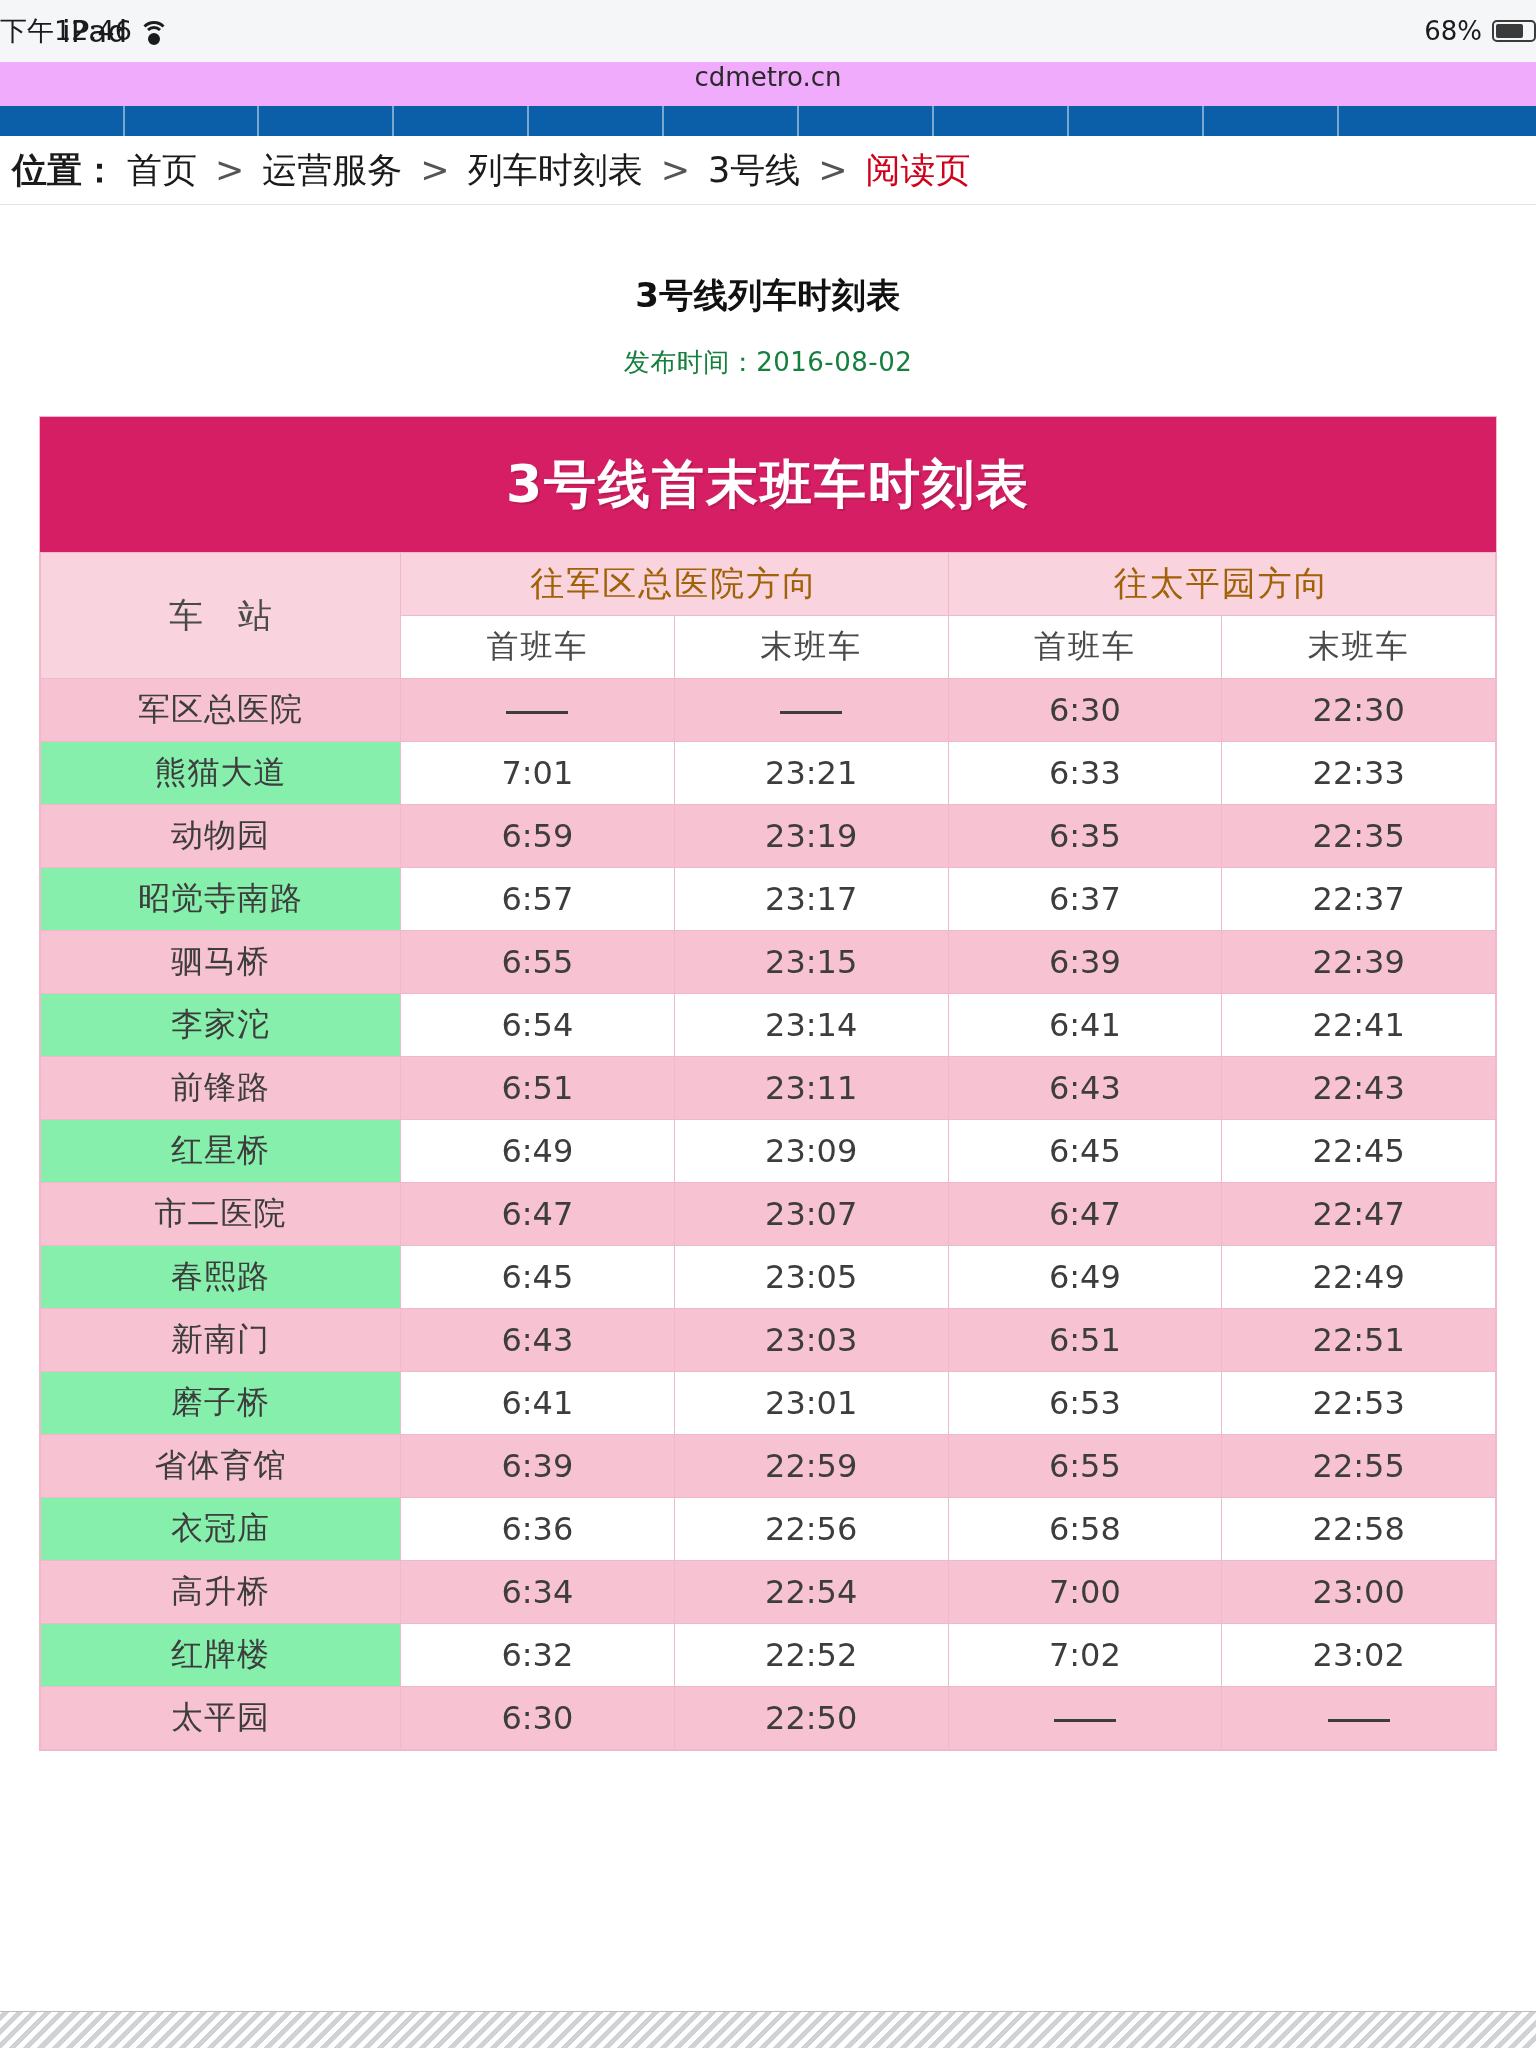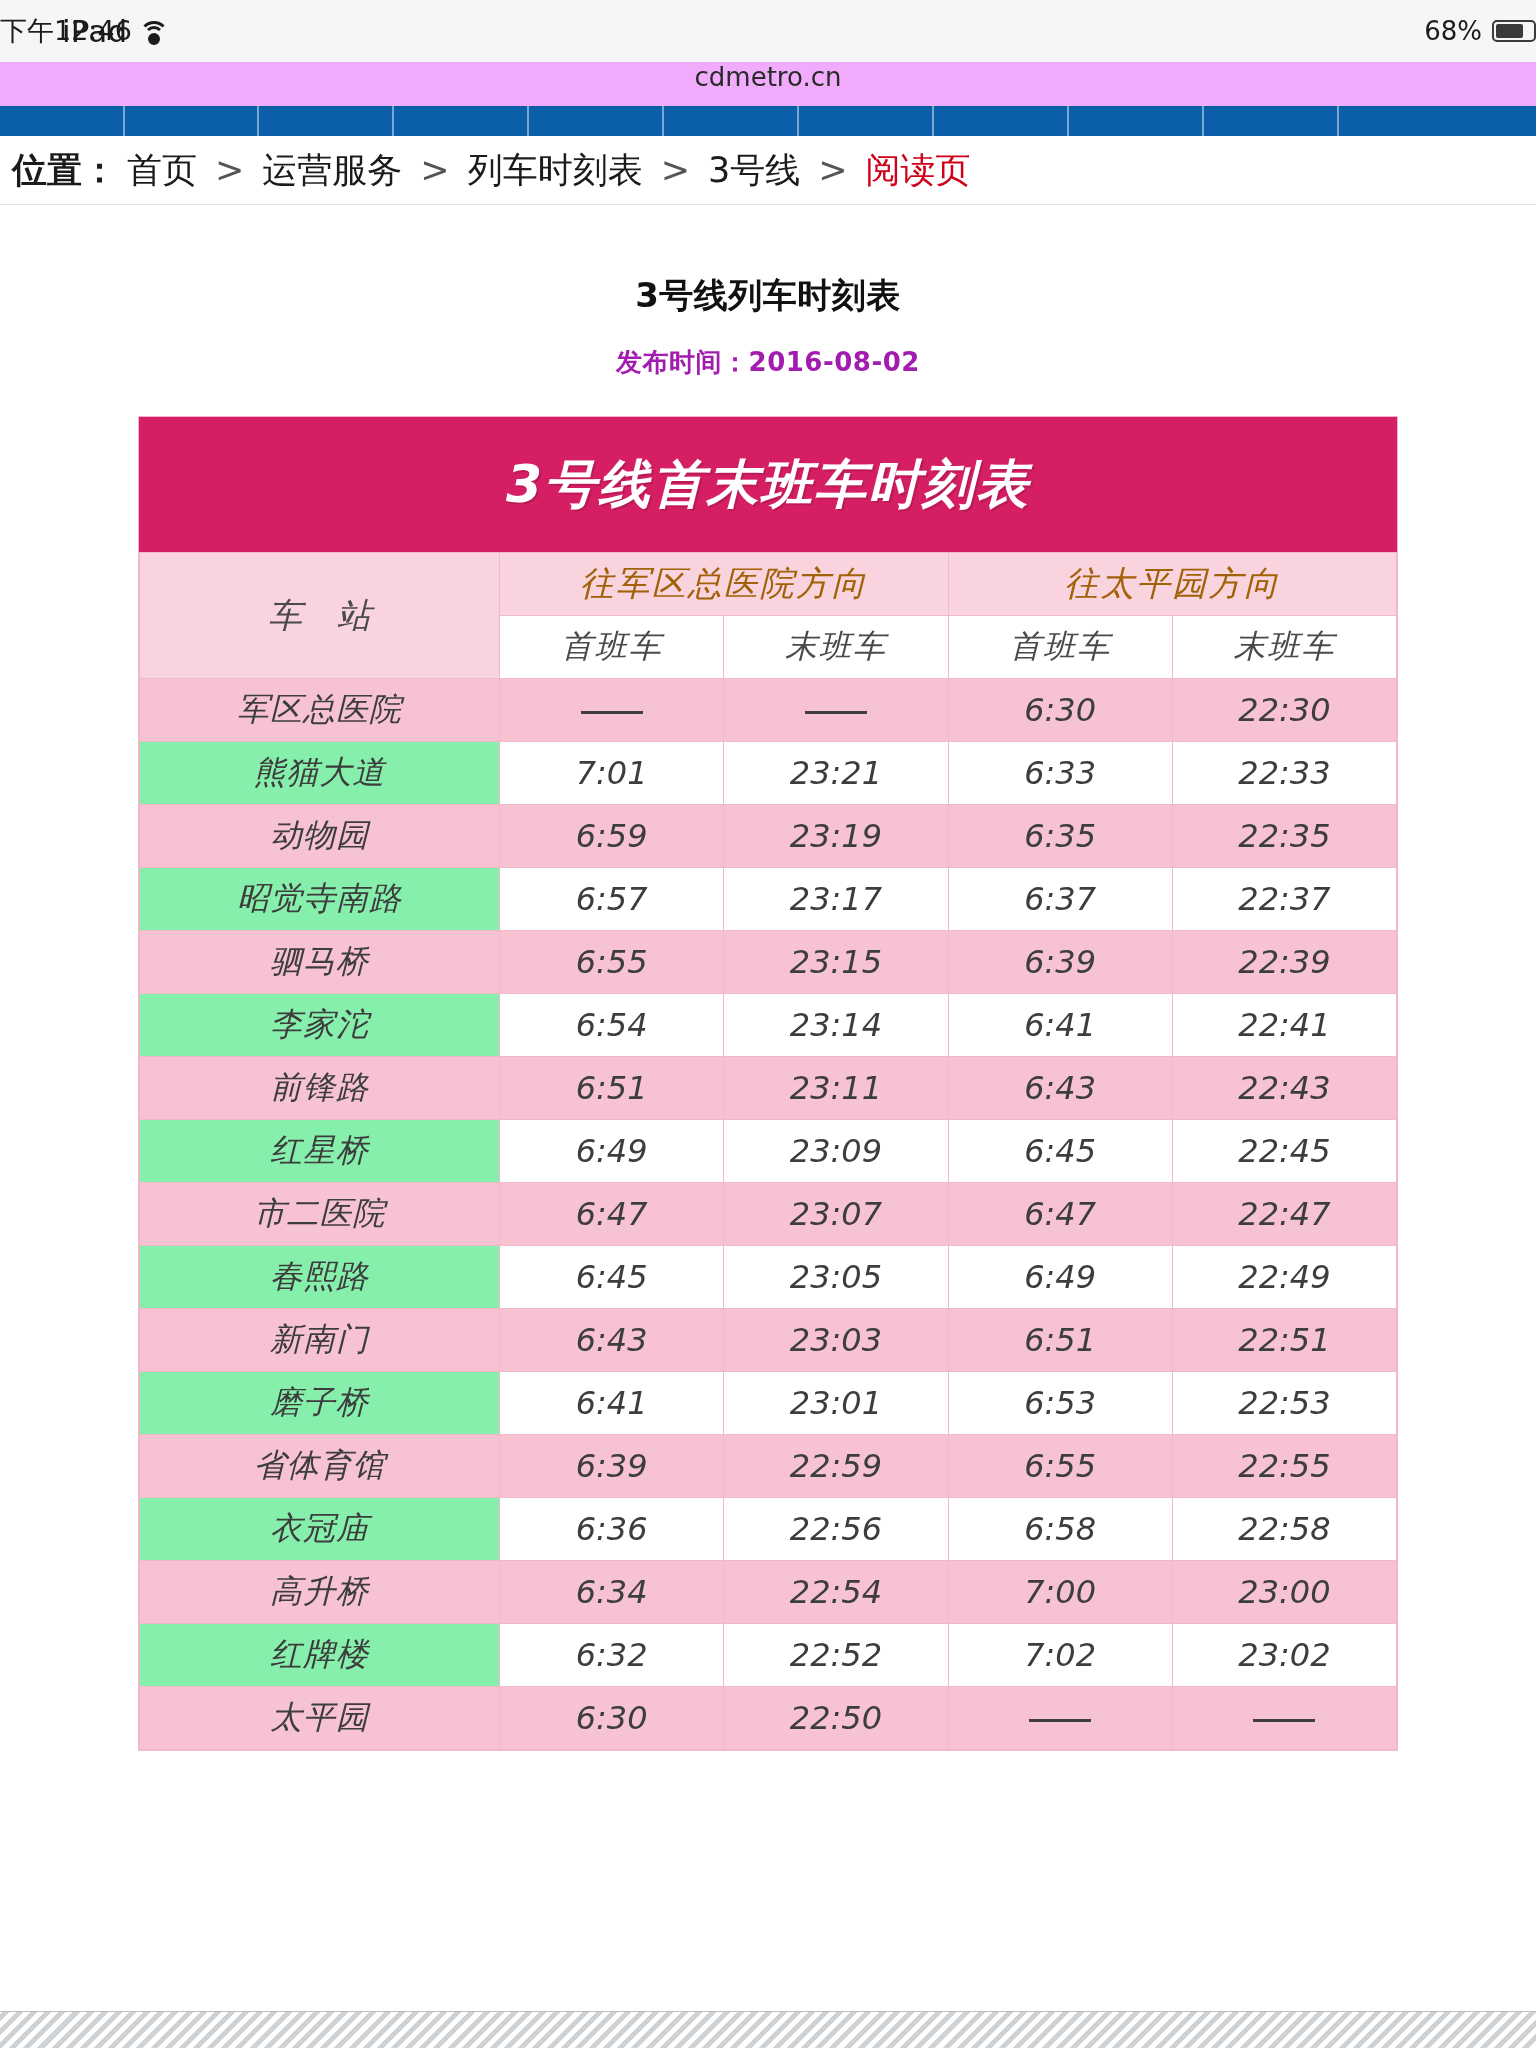--- a/index.html
+++ b/index.html
@@ -134,34 +134,32 @@
     text-align: center;
     font-size: 34px;
     font-weight: bold;
     color: #111;
     letter-spacing: .5px;
     margin-top: 34px;
   }
   .art-meta {
     text-align: center;
     font-size: 26px;
-    color: #a21caf;
+    color: #15803d;
     margin-top: 26px;
     letter-spacing: .5px;
-    font-weight: bold;
   }
 
   
   .table-wrap {
     margin: 36px auto 0;
-    width: 1260px;
+    width: 1458px;
     border: 1px solid #f2b8c9;
     box-sizing: border-box;
     background: #fff;
-    font-style: italic;
   }
   .tt-banner {
     background: #d51e63;
     height: 135px;
     display: flex;
     align-items: center;
     justify-content: center;
   }
   .tt-banner h1 {
     margin: 0;

